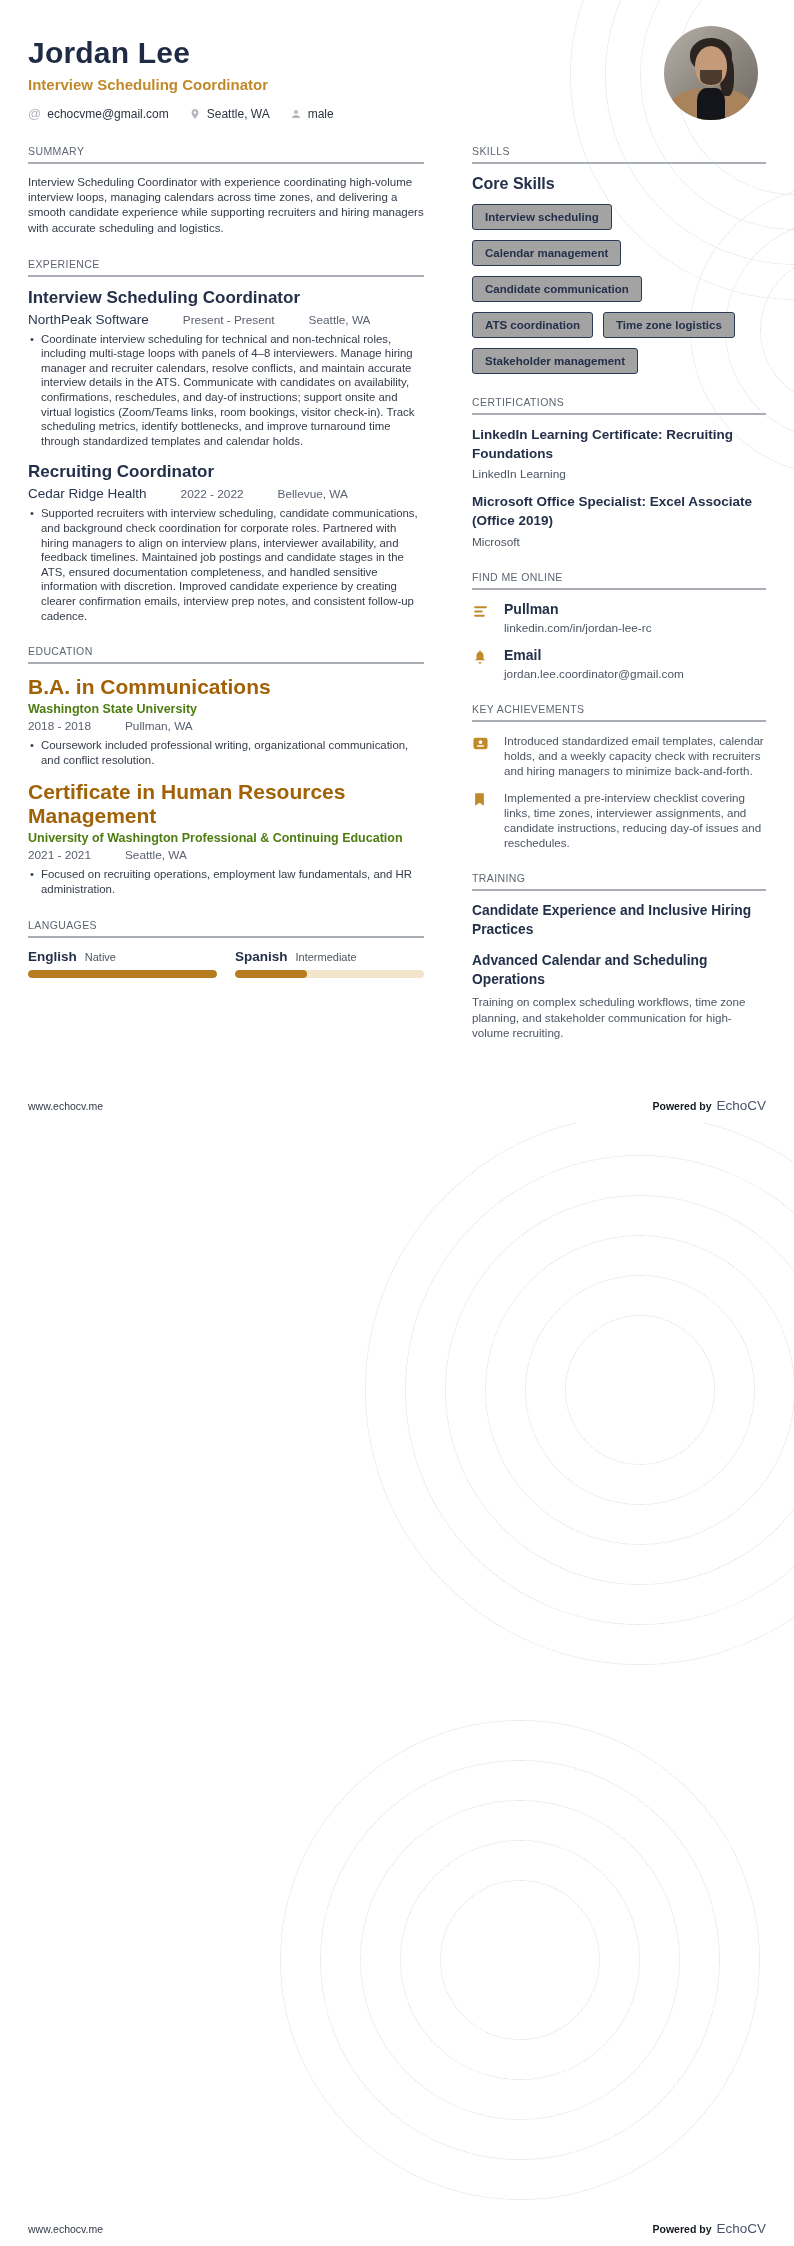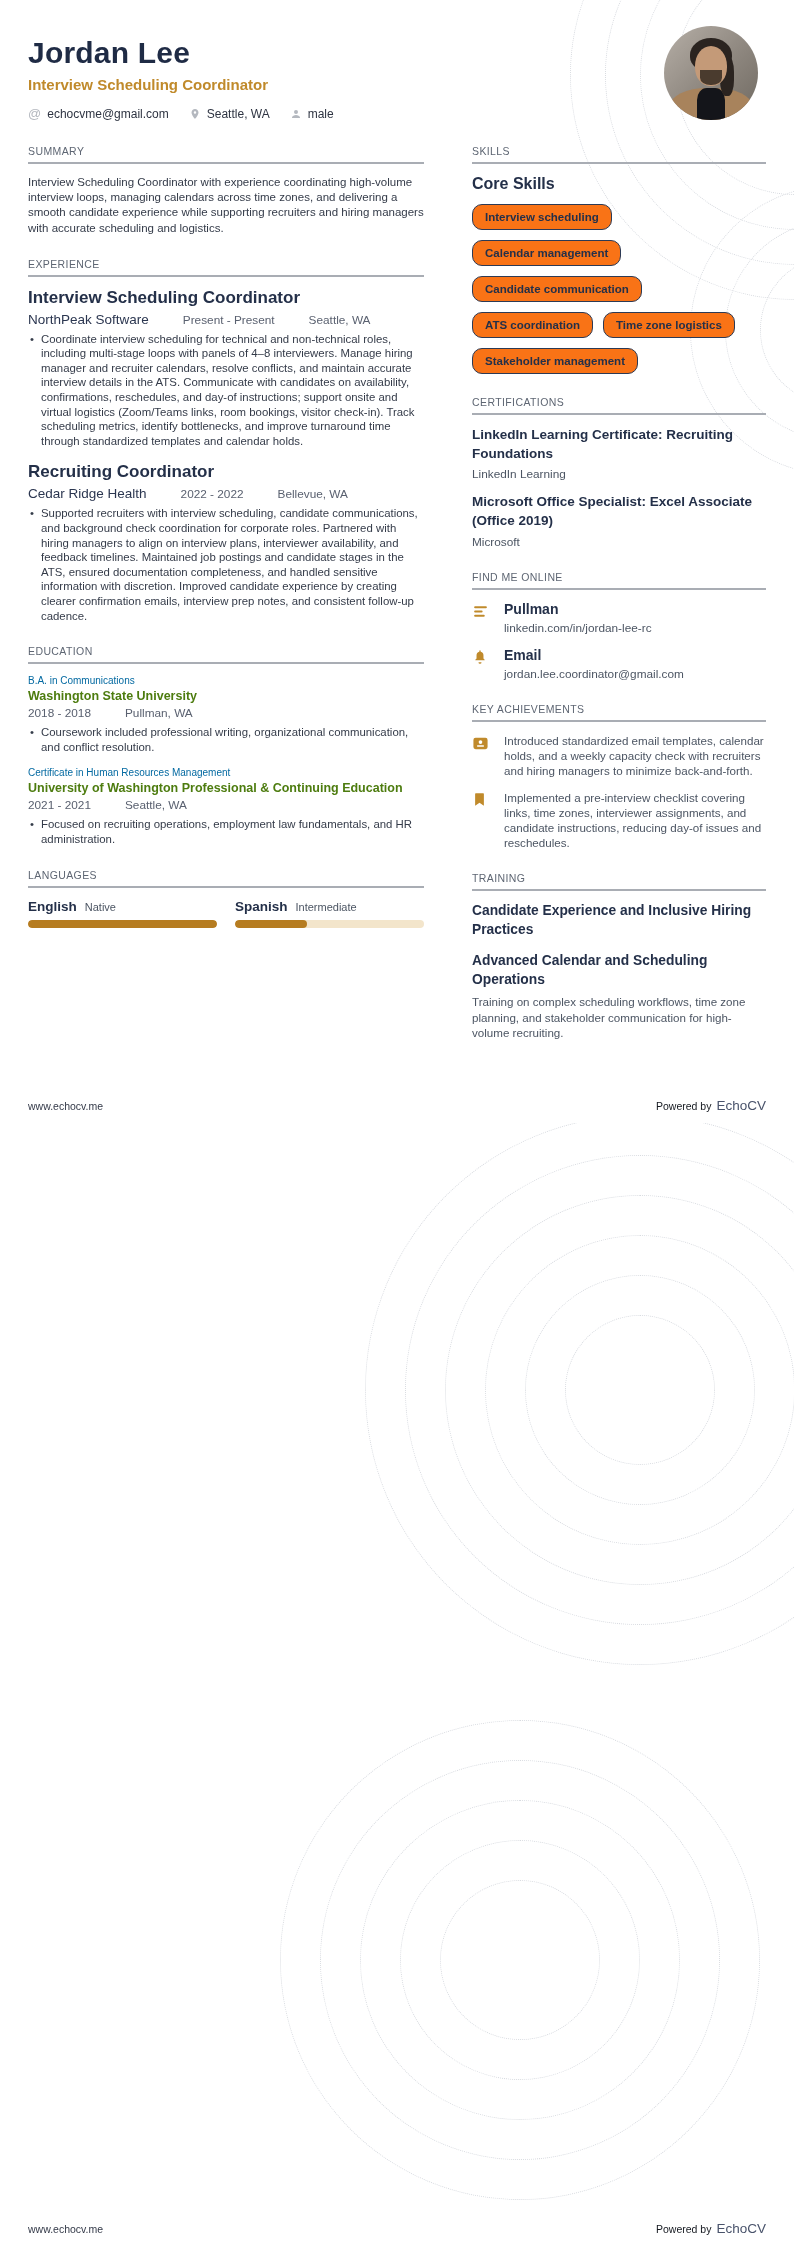--- a/index.html
+++ b/index.html
@@ -46,37 +46,37 @@
   
   .item-title { font-size:17px; font-weight:700; color:#243049; margin-bottom:4px; }
   .meta-row { display:flex; gap:34px; align-items:baseline; margin-bottom:5px; flex-wrap:wrap; }
   .company { font-size:13.5px; color:#2b3650; }
   .meta-dim { font-size:11.8px; color:#5a6170; }
   .bullets { list-style:none; }
   .bullets li { position:relative; padding-left:13px; font-size:11.4px; line-height:1.28; color:#343b49; }
   .bullets li::before { content:"•"; position:absolute; left:2px; color:#343b49; }
   .job { margin-bottom:14px; }
   .edu { margin-bottom:13px; }
-  .degree { font-size:10px; font-weight:400; color:#0369a1; margin-bottom:3px; }
+  .degree { font-size:21px; font-weight:700; color:#a16207; margin-bottom:3px; }
   .school { font-size:12.5px; font-weight:700; color:#4d7c0f; margin-bottom:3px; }
 
   
   .lang-row { display:flex; gap:18px; }
   .lang { width:189px; }
   .lang-head { display:flex; align-items:baseline; gap:8px; }
   .lang-name { font-size:13.5px; font-weight:600; color:#243049; }
   .lang-level { font-size:11px; color:#4c5563; }
   .lang-bar { margin-top:6px; height:8px; border-radius:4px; background:#f3e5cb; overflow:hidden; }
   .lang-fill { height:100%; border-radius:4px; background:#b67c20; }
 
   
   .group-title { font-size:16px; font-weight:700; color:#243049; margin-bottom:11px; }
   .chips { display:flex; flex-wrap:wrap; gap:10px; }
-  .chip { border:1.5px solid #2c3a55; border-radius:10px; padding:6px 12px;
-    font-size:11.5px; font-weight:700; color:#243049; white-space:nowrap; background:#f97316; }
+  .chip { border:1.5px solid #2c3a55; border-radius:3px; padding:6px 12px;
+    font-size:11.5px; font-weight:700; color:#243049; white-space:nowrap; background:#a3a3a3; }
 
   .cert { margin-bottom:12px; }
   .cert-title { font-size:13.5px; font-weight:700; color:#243049; line-height:1.38; margin-bottom:4px; }
   .cert-issuer { font-size:11.8px; color:#4c5563; }
 
   .icon-row { display:flex; gap:12px; margin-bottom:12px; }
   .icon-col { flex:0 0 20px; padding-top:2px; }
   .link-label { font-size:14px; font-weight:600; color:#243049; margin-bottom:4px; }
   .link-value { font-size:11.8px; color:#4c5563; }
 
@@ -85,21 +85,21 @@
 
   .training-item { margin-bottom:13px; }
   .training-title { font-size:13.8px; font-weight:600; color:#243049; line-height:1.35; margin-bottom:5px; }
   .training-desc { font-size:11.6px; line-height:1.3; color:#4c5563; }
 
   
   .footer { position:absolute; left:28px; right:28px; bottom:10px; display:flex;
     justify-content:space-between; align-items:baseline; z-index:2; }
   .site-link { font-size:10.5px; color:#333948; text-decoration:none; }
   .powered { display:flex; gap:5px; align-items:baseline; }
-  .powered-prefix { font-size:10.5px; font-weight:400; color:#14181f; }
+  .powered-prefix { font-size:10.5px; font-weight:700; color:#14181f; }
   .powered-brand { font-size:13.5px; font-weight:500; color:#49536b; text-decoration:none; }
 </style>
 </head>
 <body>
 
 <div class="page">
 
   <div>
     <div class="ring" style="left:675px; top:-45px;  width:240px; height:240px;"></div>
     <div class="ring" style="left:640px; top:-80px;  width:310px; height:310px;"></div>

